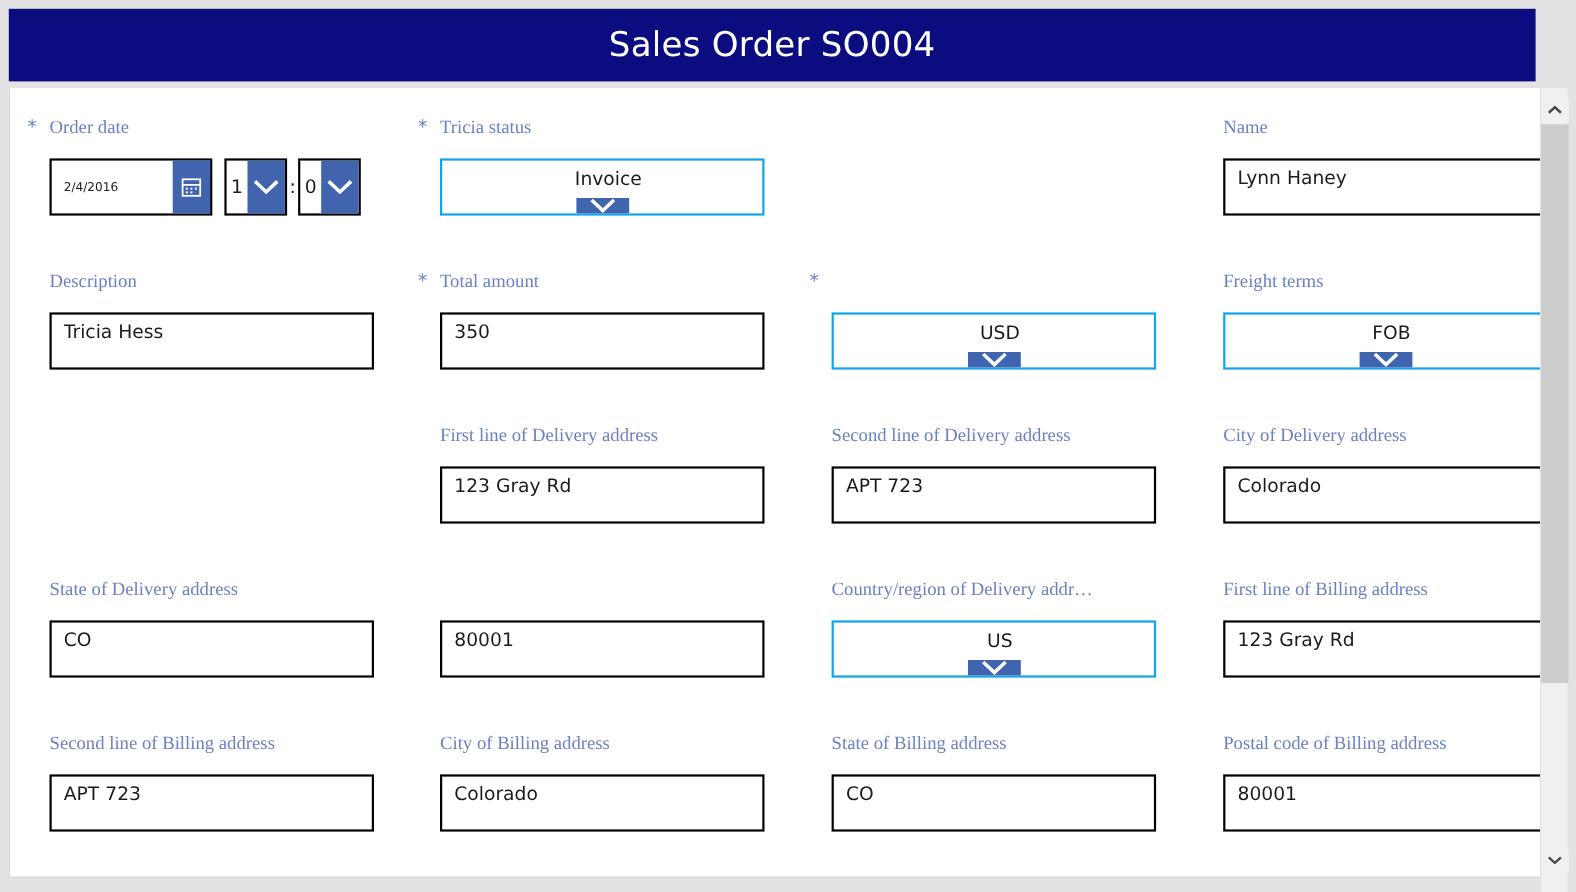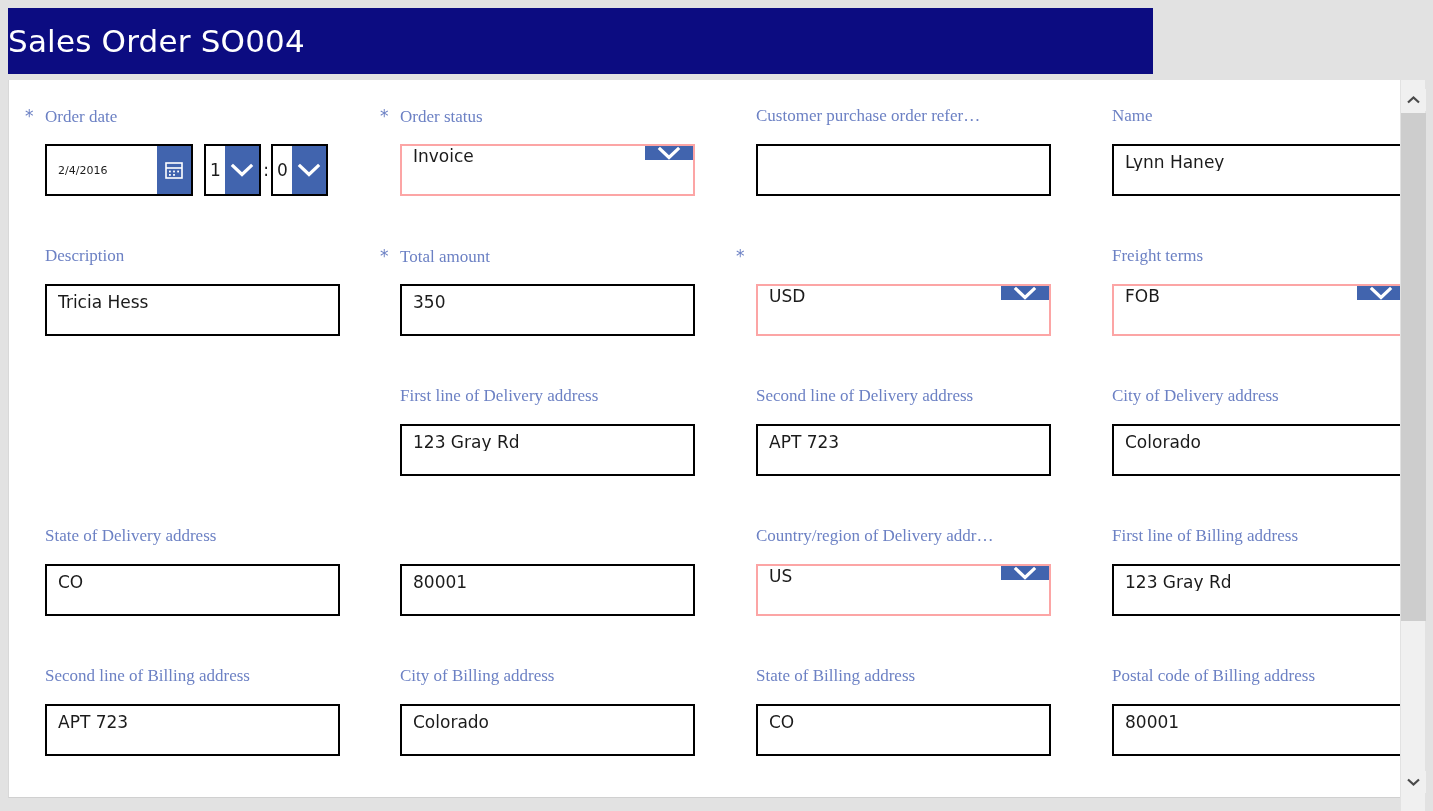--- a/index.html
+++ b/index.html
@@ -17,26 +17,26 @@
     width: 1433px;
     height: 811px;
     background: #e2e2e2;
   }
 
   
   .header {
     position: absolute;
     left: 8px;
     top: 8px;
-    width: 1145px;
+    width: 1388px;
     height: 66px;
     background: #0c0c81;
     display: flex;
     align-items: center;
-    justify-content: flex-start;
+    justify-content: center;
   }
   .header-title {
     color: #ffffff;
     font-size: 31px;
     font-weight: 400;
     letter-spacing: 0.2px;
     line-height: 1;
     white-space: nowrap;
   }
 
@@ -117,25 +117,26 @@
     padding: 0 0 16px 11px;
     font-size: 17px;
     color: #1b1b1b;
   }
   .textbox .value { line-height: 1; white-space: nowrap; overflow: hidden; }
 
   
   .combo {
     width: 295px;
     height: 52px;
-    border: 2px solid #fca5a5;
+    border: 2px solid #0ea5e9;
     background: #ffffff;
     display: flex;
-    align-items: flex-start;
+    align-items: center;
     position: relative;
+    flex-direction: column;
   }
   .combo .value {
     flex: 1;
     display: flex;
     align-items: center;
     padding-left: 11px;
     font-size: 17px;
     color: #1b1b1b;
     white-space: nowrap;
     overflow: hidden;
@@ -298,40 +299,30 @@
                       <polyline points="3,3 12,11.5 21,3" fill="none" stroke="#ffffff" stroke-width="3.2" stroke-linecap="square"></polyline>
                     </svg>
                   </span>  
                 </div>
               </div>
             </div>
           </div>
           <div class="field col1">
             <div class="field-label">
               <span class="req-star">*</span>
-              <span class="label-text">Order status</span>
+              <span class="label-text">Tricia status</span>
             </div>
             <div class="control-row">
               <div class="combo">  
                 <span class="value">Invoice</span>  
                 <span class="combo-btn">
                   <svg class="chev" viewBox="0 0 24 14">
                     <polyline points="3,3 12,11.5 21,3" fill="none" stroke="#ffffff" stroke-width="3.2" stroke-linecap="square"></polyline>
                   </svg>
                 </span>
-              </div>
-            </div>
-          </div>
-          <div class="field col2">
-            <div class="field-label">
-              <span class="label-text">Customer purchase order refer…</span>
-            </div>
-            <div class="control-row">
-              <div class="textbox">  
-                <span class="value"></span>
               </div>
             </div>
           </div>
           <div class="field col3">
             <div class="field-label">
               <span class="label-text">Name</span>
             </div>
             <div class="control-row">
               <div class="textbox">  
                 <span class="value">Lynn Haney</span>

